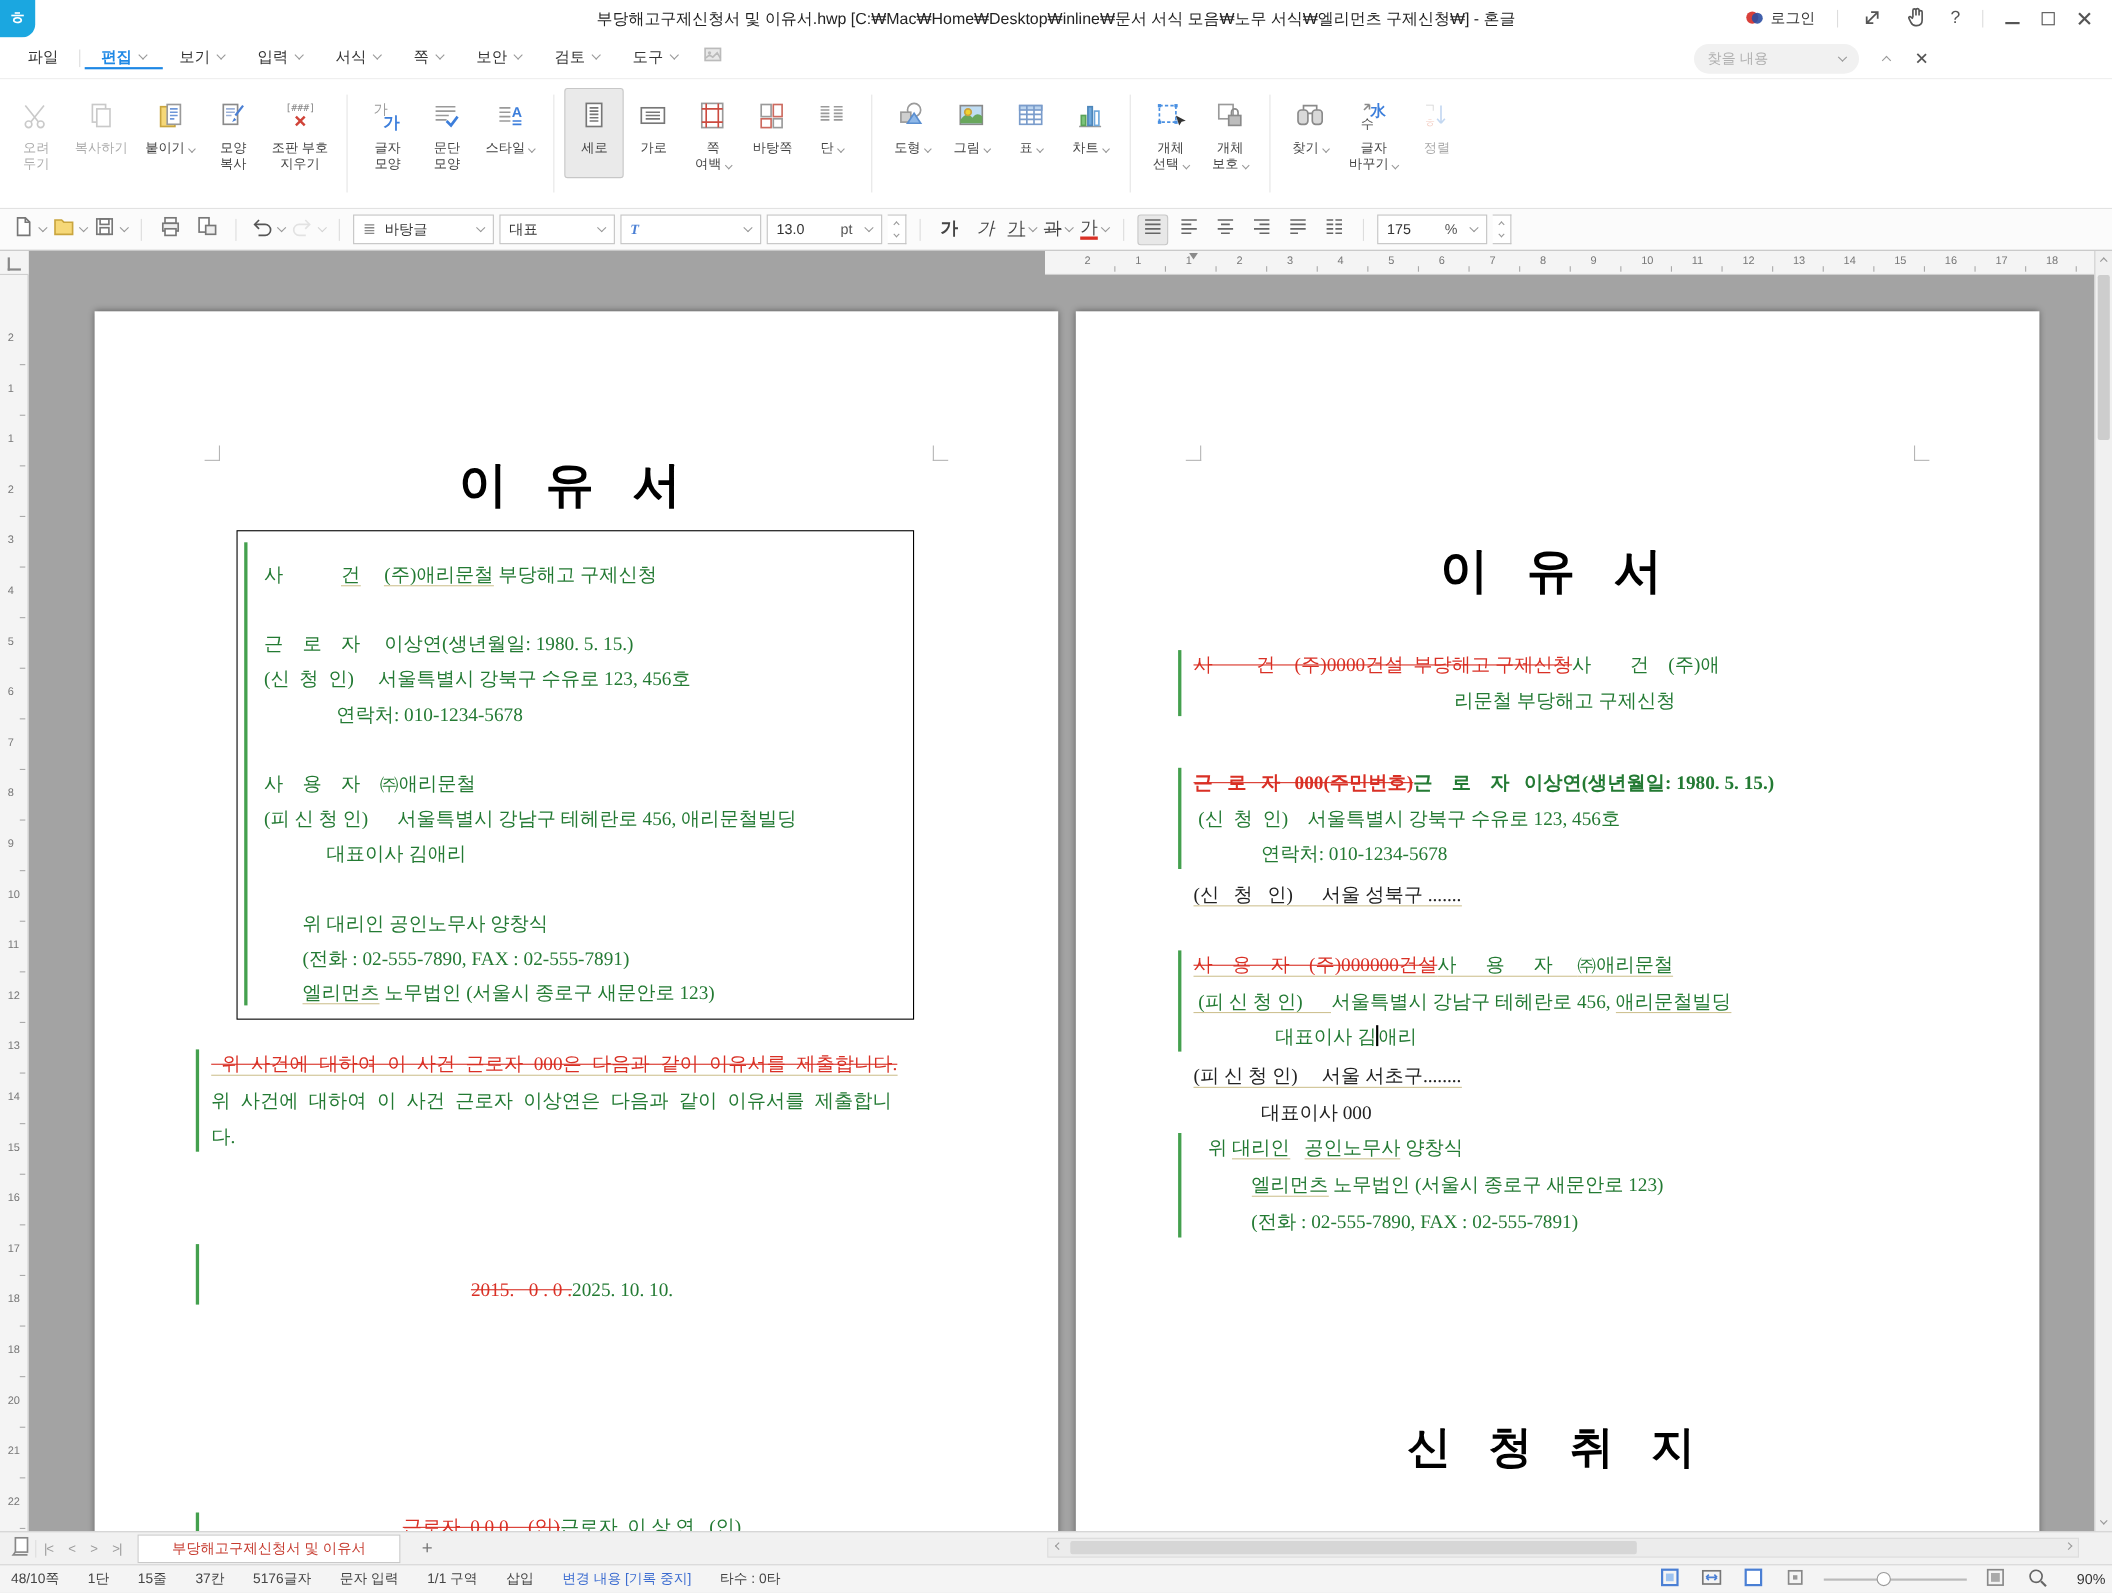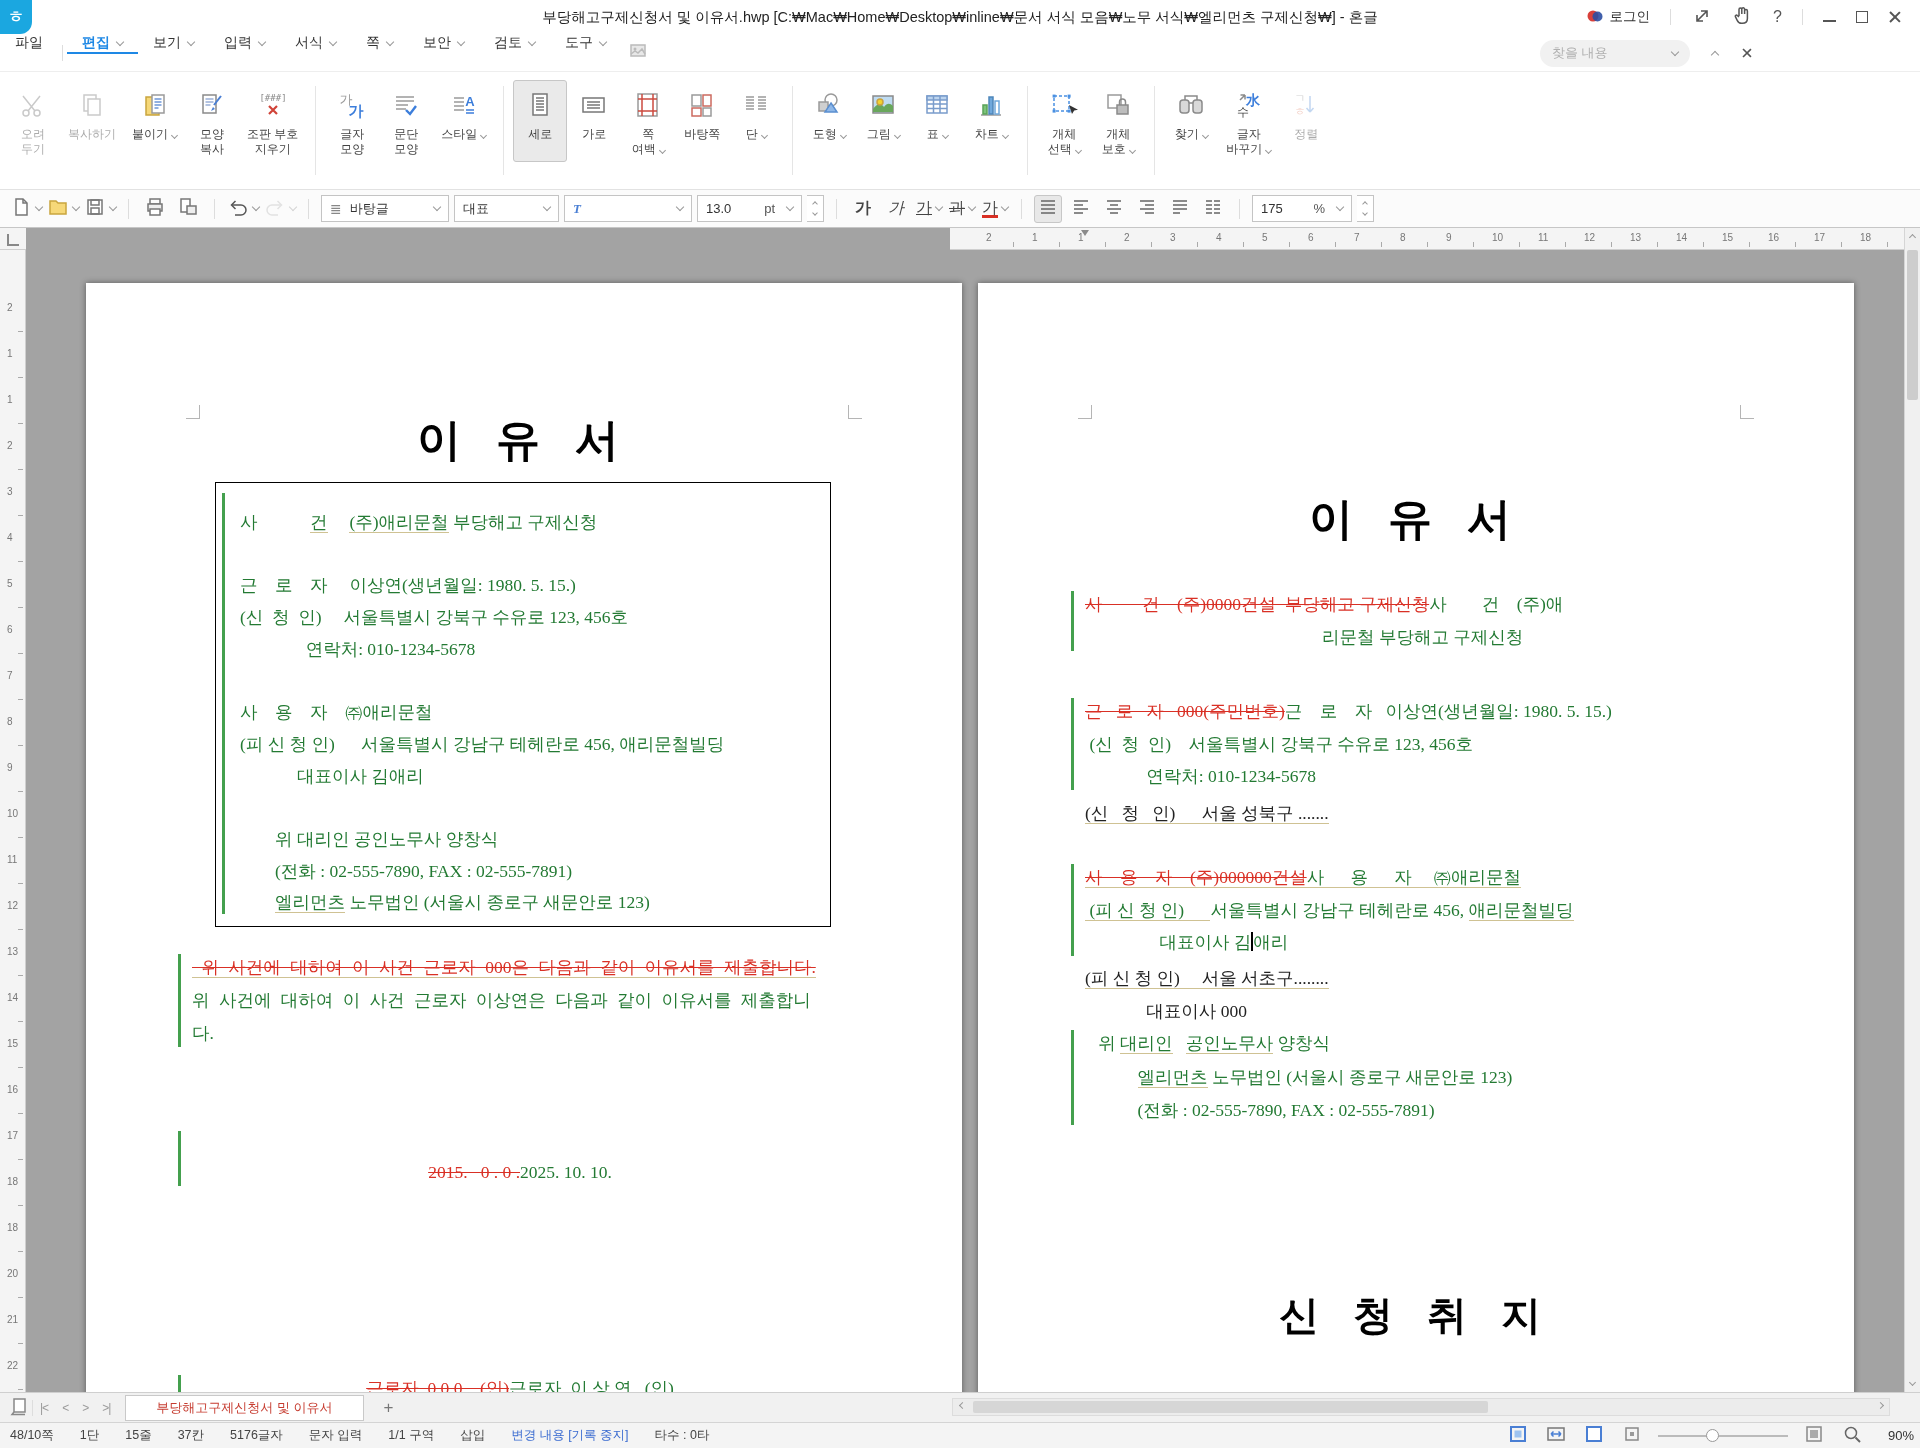--- a/index.html
+++ b/index.html
@@ -130,21 +130,21 @@
           </svg></span>
       <span class="helpq">?</span>
       <div class="tsep"></div>
       <div class="minico"></div>
       <div class="maxico"></div>
       <div class="xicon"></div>
     </div>
   </div>
 
   <div class="menubar">
-    <div id="menu-items" style="display:flex;align-items:flex-start;">
+    <div id="menu-items" style="display:flex;align-items:center;padding-left:10px">
         <div class="menu-item">
           <span>파일</span>
         </div>
         <div class="menu-sep"></div>
         <div class="menu-item active">
           <span>편집</span>
           <span class="chev"></span>
         </div>
         <div class="menu-item">
           <span>보기</span>
@@ -707,21 +707,21 @@
         </div>
         <div class="page" style="left: 978px;">
           <div class="cmark" style="left: 100px; top: 122px; border-right: 1px solid rgb(181, 181, 181); border-bottom: 1px solid rgb(181, 181, 181);"></div>
           <div class="cmark" style="left: 762px; top: 122px; border-left: 1px solid rgb(181, 181, 181); border-bottom: 1px solid rgb(181, 181, 181);"></div>
           <div class="doc-title" style="top: 207px; font-size: 44px;">이 유 서</div>
           <div class="dpara bar" style="top: 305px; left: 107px; width: 670px;">
             <div class="dline" style="line-height: 33px;"><span class="seg-r st">사         건    (주)0000건설  부당해고 구제신청</span><span class="seg-g">사        건    (주)애</span></div>
             <div class="dline" style="line-height: 33px; padding-left: 237px;"><span class="seg-g">리문철 부당해고 구제신청</span></div>
           </div>
           <div class="dpara bar" style="top: 412px; left: 107px; width: 670px;">
-            <div class="dline" style="line-height: 32.6px;"><span class="seg-r st">근   로   자   000(주민번호)</span><span class="seg-g">근    로    자   이상연(생년월일: 1980. 5. 15.)</span></div>
+            <div class="dline" style="line-height: 32.6px; font-weight: bold;"><span class="seg-r st">근   로   자   000(주민번호)</span><span class="seg-g">근    로    자   이상연(생년월일: 1980. 5. 15.)</span></div>
             <div class="dline" style="line-height: 32.6px;"><span class="seg-g"> (신  청  인)    서울특별시 강북구 수유로 123, 456호</span></div>
             <div class="dline" style="line-height: 32.6px;"><span class="seg-g">              연락처: 010-1234-5678</span></div>
           </div>
           <div class="dpara" style="top: 514px; left: 107px; width: 670px;">
             <div class="dline" style="line-height: 33px;"><span class="seg-k ul">(신   청   인)      서울 성북구 .......</span></div>
           </div>
           <div class="dpara bar" style="top: 578px; left: 107px; width: 670px;">
             <div class="dline" style="line-height: 32.6px;"><span class="seg-r st ul">사    용    자    (주)000000건설</span><span class="seg-g ul">사      용      자     </span><span class="seg-g ul">㈜애리문철</span></div>
             <div class="dline" style="line-height: 32.6px;"><span class="seg-g ul"> (피 신 청 인)      </span><span class="seg-g">서울특별시 강남구 테헤란로 456, </span><span class="seg-g ul">애리문철빌딩</span></div>
             <div class="dline" style="line-height: 32.6px;"><span class="seg-g">                 대표이사 김</span><span class="caret"></span><span class="seg-g">애리</span></div>

